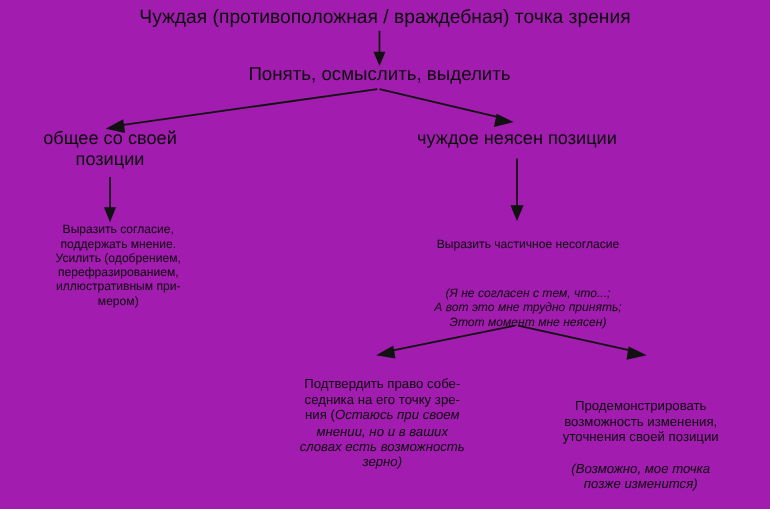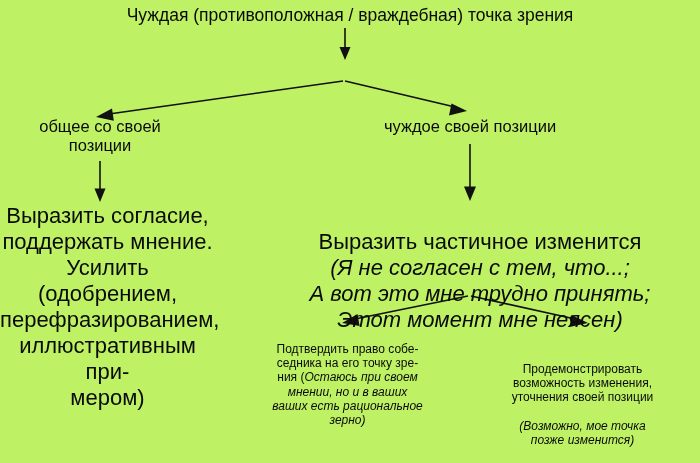--- a/index.html
+++ b/index.html
@@ -8,42 +8,42 @@
     background: #ffffff;
   }
   body {
     font-family: "Liberation Sans", sans-serif;
     color: #000000;
   }
   #diagram {
     position: relative;
     width: 700px;
     height: 463px;
-    background: #bef264;
+    background: #a21caf;
     overflow: hidden;
   }
   .node {
     position: absolute;
     text-align: center;
     line-height: 1.18;
     color: #0a0a0a;
     font-weight: 400;
     white-space: pre-line;
   }
   .t-title {
     font-size: 17.5px;
   }
   .t-level2 {
     font-size: 17px;
   }
   .t-branch {
     font-size: 16.5px;
   }
   .t-body {
-    font-size: 22px;
+    font-size: 11px;
   }
   .t-body-sm {
     font-size: 12px;
   }
   .ital {
     font-style: italic;
   }
   .roman {
     font-style: normal;
   }
@@ -103,46 +103,47 @@
     </g>
 
     <g>
       <line class="line" x1="471" y1="296" x2="575" y2="319"></line>
       <polygon class="head" points="588,323 571.5,315 569.5,327"></polygon>
     </g>
   </svg>
 
   <div class="node t-title" style="left:85px; top:5px; width:530px;">Чуждая (противоположная / враждебная) точка зрения</div>
 
+  <div class="node t-level2" style="left:190px; top:58px; width:310px;">Понять, осмыслить, выделить</div>
 
   <div class="node t-branch" style="left:10px; top:117px; width:180px;">общее со своей
 позиции</div>
 
-  <div class="node t-branch" style="left:345px; top:117px; width:250px;">чуждое своей позиции</div>
+  <div class="node t-branch" style="left:345px; top:117px; width:250px;">чуждое неясен позиции</div>
 
   <div class="node t-body" style="left:0px; top:203px; width:215px;">Выразить согласие,
 поддержать мнение.
 Усилить (одобрением,
 перефразированием,
 иллюстративным при-
 мером)</div>
 
   <div class="node t-body" style="left:300px; top:203px; width:360px;">
-    <span class="roman">Выразить частичное изменится</span>
-    <span class="ital" style="display:block; white-space:pre-line;">(Я не согласен с тем, что...;
+    <span class="roman">Выразить частичное несогласие</span>
+    <span class="ital" style="display:block; white-space:pre-line;margin-top:32px;">(Я не согласен с тем, что...;
 А вот это мне трудно принять;
 Этот момент мне неясен)</span>
   </div>
 
   <div class="node t-body-sm" style="left:210px; top:328px; width:275px;">
     <span class="roman" style="white-space:pre-line;">Подтвердить право  собе-
 седника на его точку зре-
 ния (</span><span class="ital" style="white-space:pre-line;">Остаюсь при своем
 мнении, но и в ваших
-ваших есть рациональное
+словах есть возможность
 зерно)</span>
   </div>
 
   <div class="node t-body-sm" style="left:465px; top:328px; width:235px;">
     <span class="roman" style="display:block; white-space:pre-line;margin-top:20px;">Продемонстрировать
 возможность изменения,
 уточнения своей позиции</span>
     <span class="ital" style="display:block; white-space:pre-line;">(Возможно, мое точка
 позже изменится)</span>
   </div>

